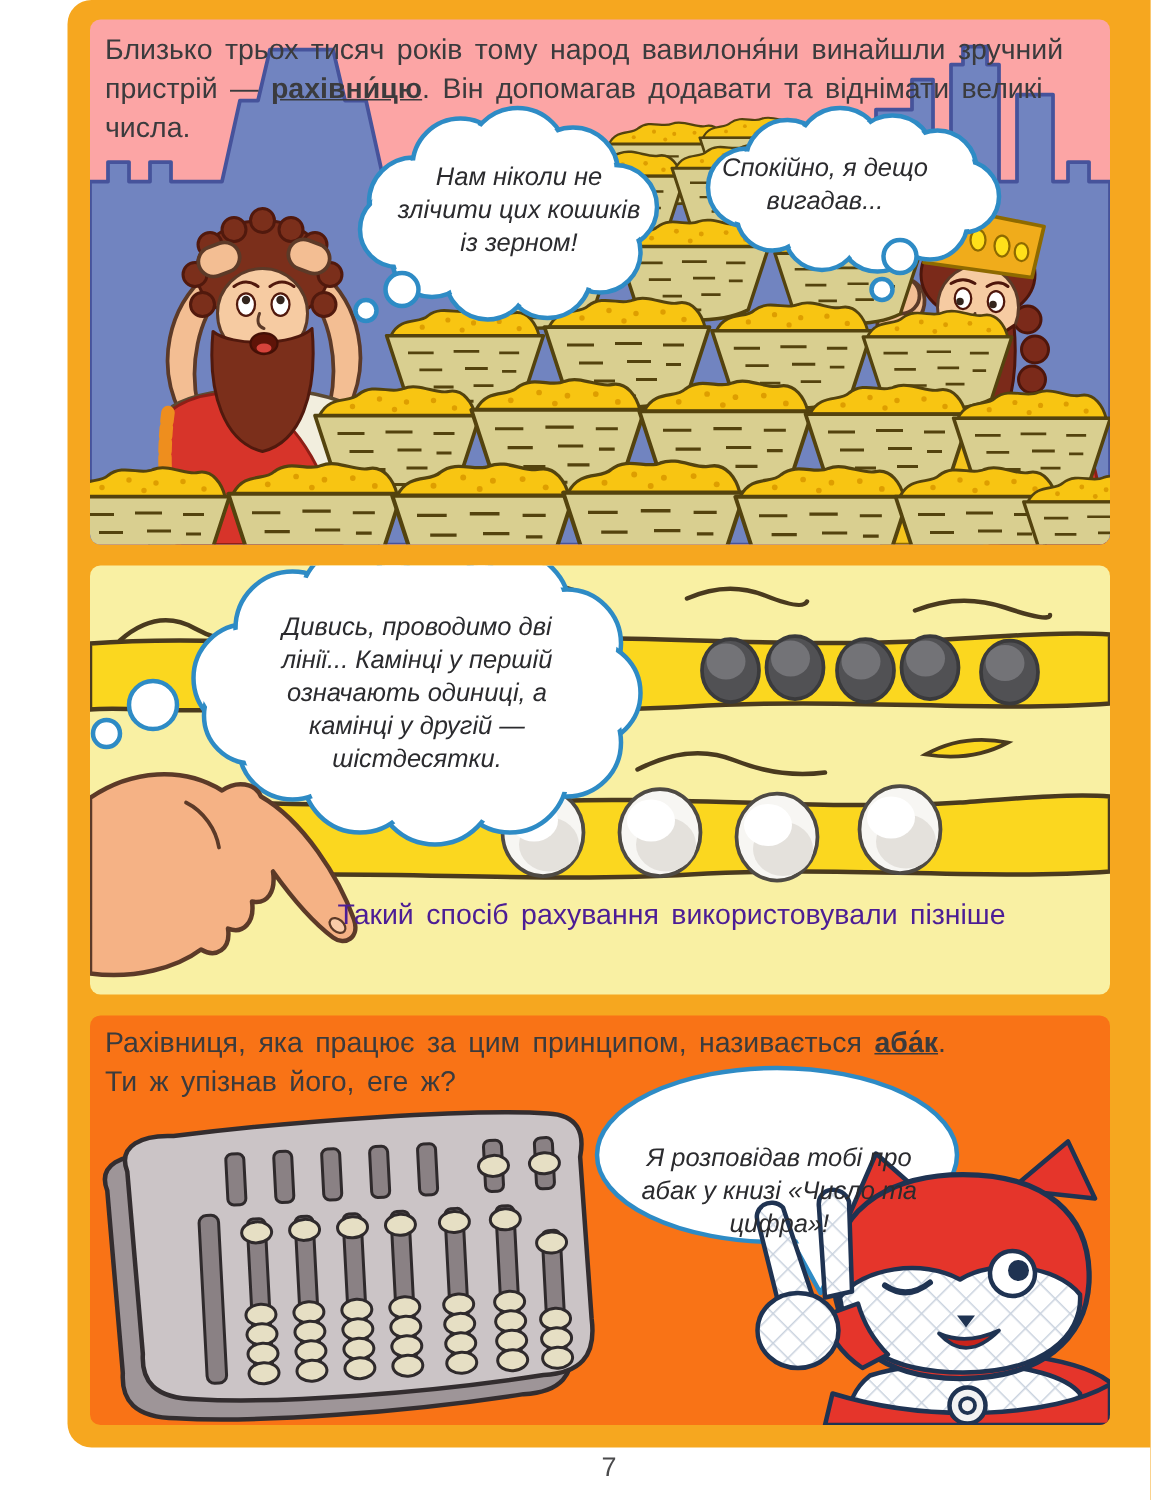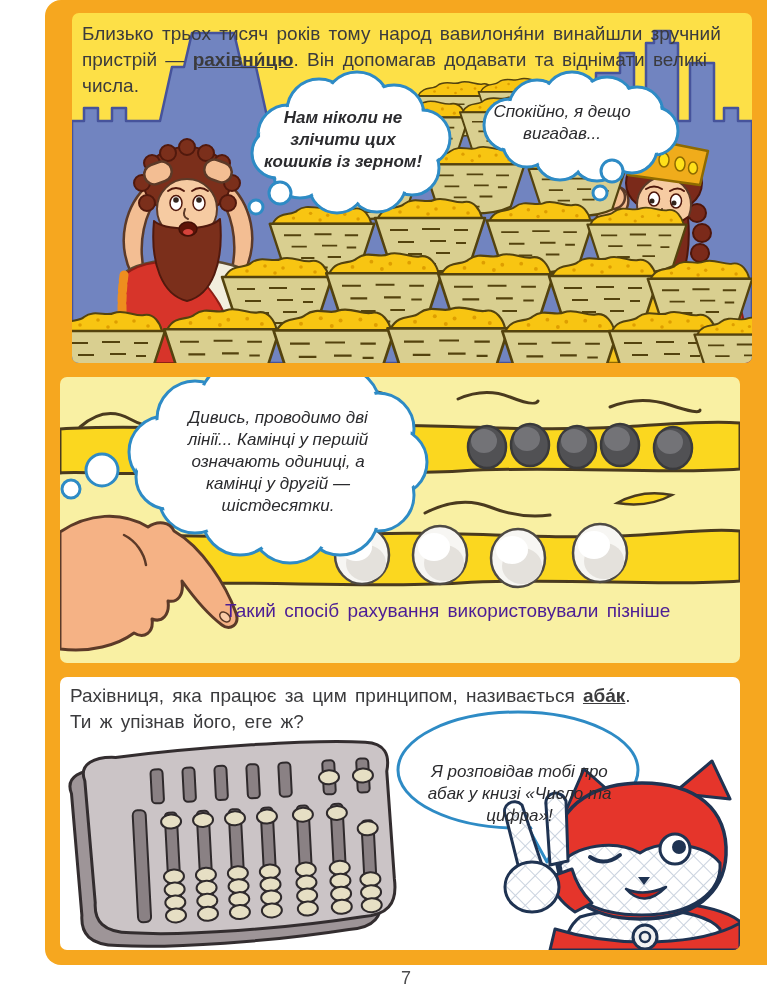--- a/index.html
+++ b/index.html
@@ -5,23 +5,23 @@
   html,body{margin:0;padding:0;}
   body{
     width:767px;height:1000px;position:relative;background:#FFFFFF;
     font-family:"Liberation Sans",sans-serif;overflow:hidden;
   }
   .frame{
     position:absolute;left:45px;top:0;width:722px;height:965px;
     background:#F6A71F;border-radius:16px 0 0 16px;
   }
   .panel{position:absolute;left:15px;width:680px;border-radius:7px;overflow:hidden;}
-  .panel-babylon{top:13px;height:350px;background:#fde047;margin-left:12px;}
+  .panel-babylon{top:13px;height:350px;background:#fca5a5;}
   .panel-sand{top:377px;height:286px;background:#F9F0A3;}
-  .panel-abacus{top:677px;height:273px;background:#ffffff;}
+  .panel-abacus{top:677px;height:273px;background:#f97316;}
   .scene{position:absolute;left:0;top:0;}
   .para{
     position:absolute;font-size:19px;line-height:1.36;color:#3B3B3D;
     word-spacing:3px;margin:0;
   }
   .para-babylon{left:10px;top:8px;width:660px;}
   .para-abacus{left:10px;top:6px;width:660px;}
   .term{font-weight:bold;text-decoration:underline;}
   .bubble-text{
     position:absolute;font-style:italic;font-size:17px;line-height:1.3;
@@ -207,21 +207,21 @@
           <circle cx="455" cy="130" r="22"></circle>
             <ellipse cx="510" cy="115" rx="72" ry="32"></ellipse>
         </g>
         <circle cx="540" cy="158" r="11" fill="#FFFFFF" stroke="#2E8BC5" stroke-width="3"></circle>
         <circle cx="528" cy="180" r="7" fill="#FFFFFF" stroke="#2E8BC5" stroke-width="3"></circle>
       </g>
     </svg>
 
     <p class="para para-babylon"><span>Близько трьох тисяч років тому народ вавилоня́ни винайшли зручний пристрій — </span><span class="term">рахівни́цю</span><span>. Він допомагав додавати та віднімати великі числа.</span></p>
 
-    <div class="bubble-text" style="left:189px;top:94px;width:164px;font-weight:bold;">Нам ніколи не злічити цих кошиків із зерном!</div>
+    <div class="bubble-text" style="left:204px;top:94px;width:164px;">Нам ніколи не злічити цих кошиків із зерном!</div>
     <div class="bubble-text" style="left:409px;top:88px;width:162px;">Спокійно, я дещо вигадав...</div>
   </div>
 
   <div class="panel panel-sand">
     <svg class="scene" width="680" height="286" viewBox="0 0 680 286">
 
       <g>
         <path d="M0,52 C80,46 160,56 250,50 C360,44 450,56 560,50 C610,47 650,44 680,46 L680,92 C600,98 500,88 400,94 C300,100 180,90 90,96 C55,98 20,94 0,96 Z" fill="#FBD71F" stroke="#4A3A1E" stroke-width="3" stroke-linejoin="round"></path>
         <path d="M0,160 C90,154 180,164 280,158 C390,152 480,164 580,158 C620,155 655,152 680,154 L680,204 C600,210 500,200 400,206 C300,212 180,202 90,208 C55,210 20,206 0,208 Z" fill="#FBD71F" stroke="#4A3A1E" stroke-width="3" stroke-linejoin="round"></path>
       </g>

